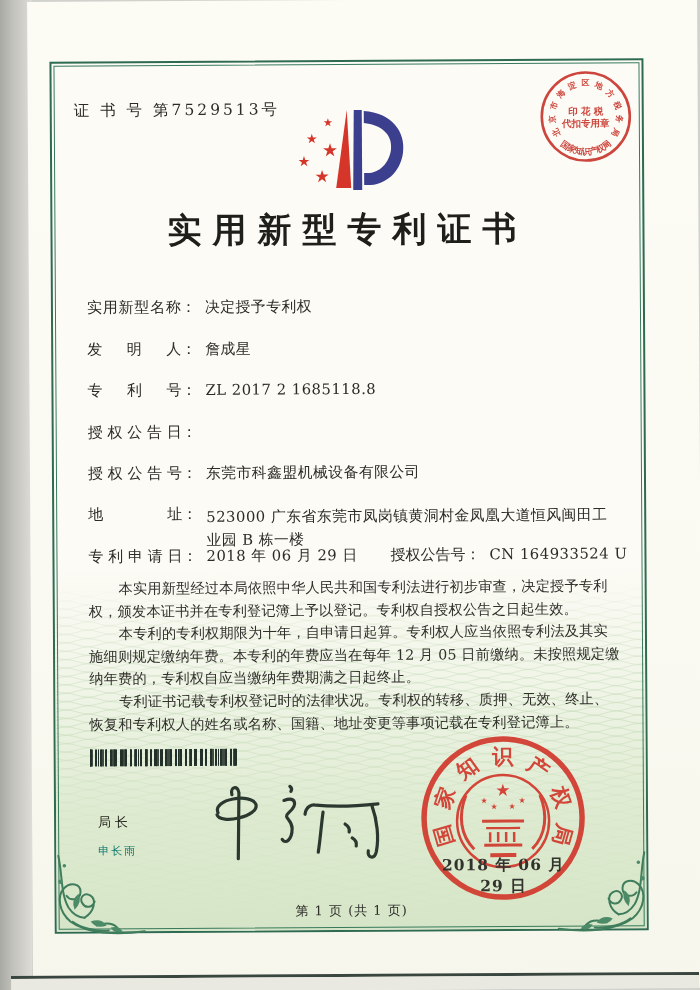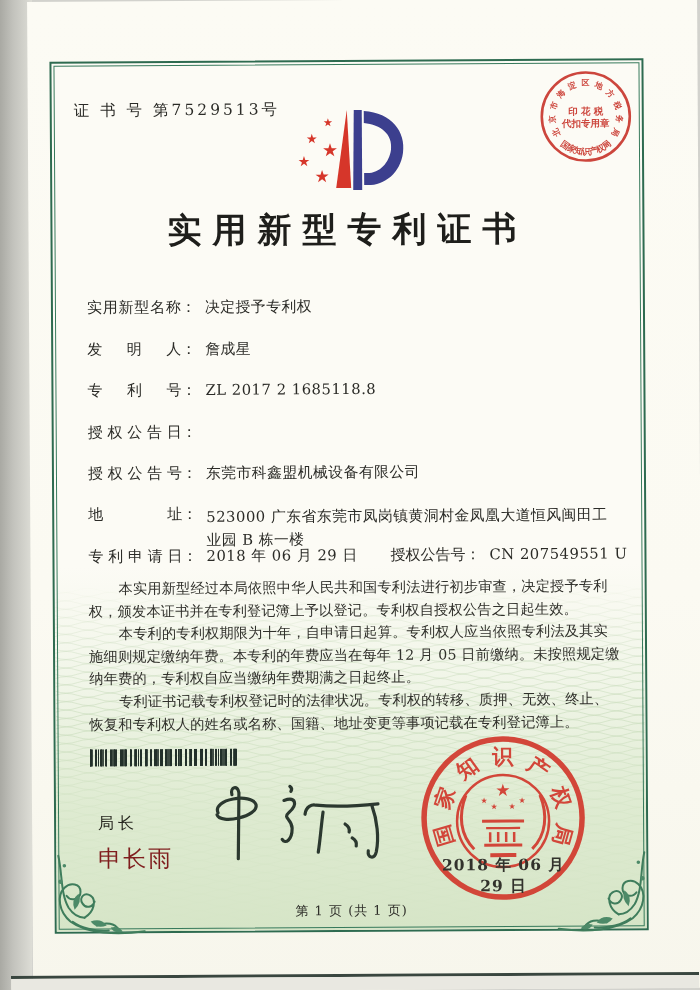--- a/index.html
+++ b/index.html
@@ -43,22 +43,22 @@
 
   .paras{position:absolute;left:88px;top:576px;width:533px;z-index:5;color:#30302b;}
   .paras p{margin:0;font-size:14.2px;line-height:22.6px;text-indent:2.1em;letter-spacing:0.2px;}
 
   .barcode{position:absolute;left:88px;top:748px;width:148px;height:17px;z-index:5;
     background-image:
       repeating-linear-gradient(90deg,#22302a 0 2px,transparent 2px 5px),
       repeating-linear-gradient(90deg,#22302a 0 1px,transparent 1px 8px),
       repeating-linear-gradient(90deg,rgba(34,48,42,.85) 0 3px,transparent 3px 11px);}
 
-  .director-title{position:absolute;left:96px;top:812px;font-size:16px;letter-spacing:4px;color:#26261f;z-index:5;}
-  .director-name{position:absolute;left:96px;top:842px;font-size:23px;letter-spacing:2px;color:#7f1d1d;z-index:5;}
+  .director-title{position:absolute;left:96px;top:812px;font-size:13px;letter-spacing:4px;color:#26261f;z-index:5;}
+  .director-name{position:absolute;left:96px;top:842px;font-size:11px;letter-spacing:2px;color:#0f766e;z-index:5;}
   .signature{position:absolute;left:200px;top:772px;z-index:6;}
 
   .seal{position:absolute;left:416px;top:734px;z-index:6;opacity:0.93;}
   .seal-date{position:absolute;left:426px;top:856px;width:150px;text-align:center;z-index:7;
     font-size:15.5px;font-weight:600;letter-spacing:1px;color:#32322c;}
 
   .footer{position:absolute;left:52px;top:902px;width:594px;text-align:center;
     font-size:13px;color:#2f2f2a;z-index:5;letter-spacing:1px;}
 </style>
 </head>
@@ -263,21 +263,21 @@
       <span class="field-value">523000 广东省东莞市凤岗镇黄洞村金凤凰大道恒风闽田工业园 B 栋一楼</span>
   </div>
   <div class="field-row" style="top:546px">
     <span class="field-label">专利申请日</span>
       <span class="field-colon">：</span>
       <span class="field-value">2018 年 06 月 29 日</span>
   </div>
   <div class="grant-right">
     <span class="field-label" style="width:auto">授权公告号</span>
       <span class="field-colon">：</span>
-      <span class="field-value">CN 207549551 U</span>
+      <span class="field-value">CN 164933524 U</span>
   </div>
 
   <div class="paras">
     <p>本实用新型经过本局依照中华人民共和国专利法进行初步审查，决定授予专利权，颁发本证书并在专利登记簿上予以登记。专利权自授权公告之日起生效。</p>
     <p>本专利的专利权期限为十年，自申请日起算。专利权人应当依照专利法及其实施细则规定缴纳年费。本专利的年费应当在每年 12 月 05 日前缴纳。未按照规定缴纳年费的，专利权自应当缴纳年费期满之日起终止。</p>
     <p>专利证书记载专利权登记时的法律状况。专利权的转移、质押、无效、终止、恢复和专利权人的姓名或名称、国籍、地址变更等事项记载在专利登记簿上。</p>
   </div>
 
   <div class="barcode"></div>
 

